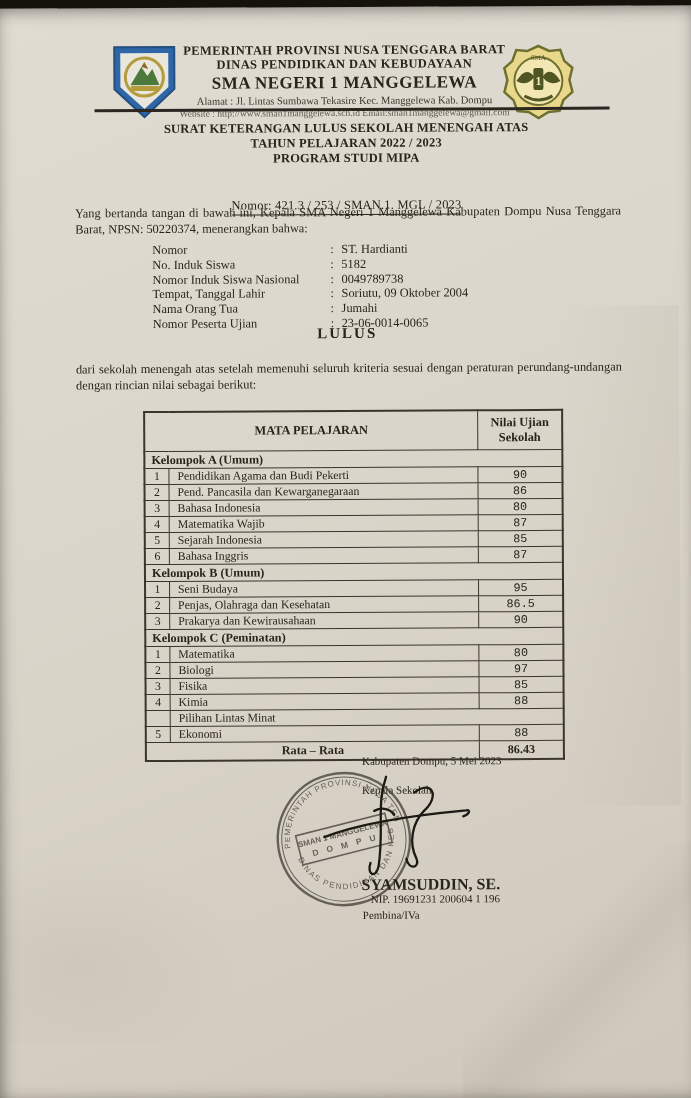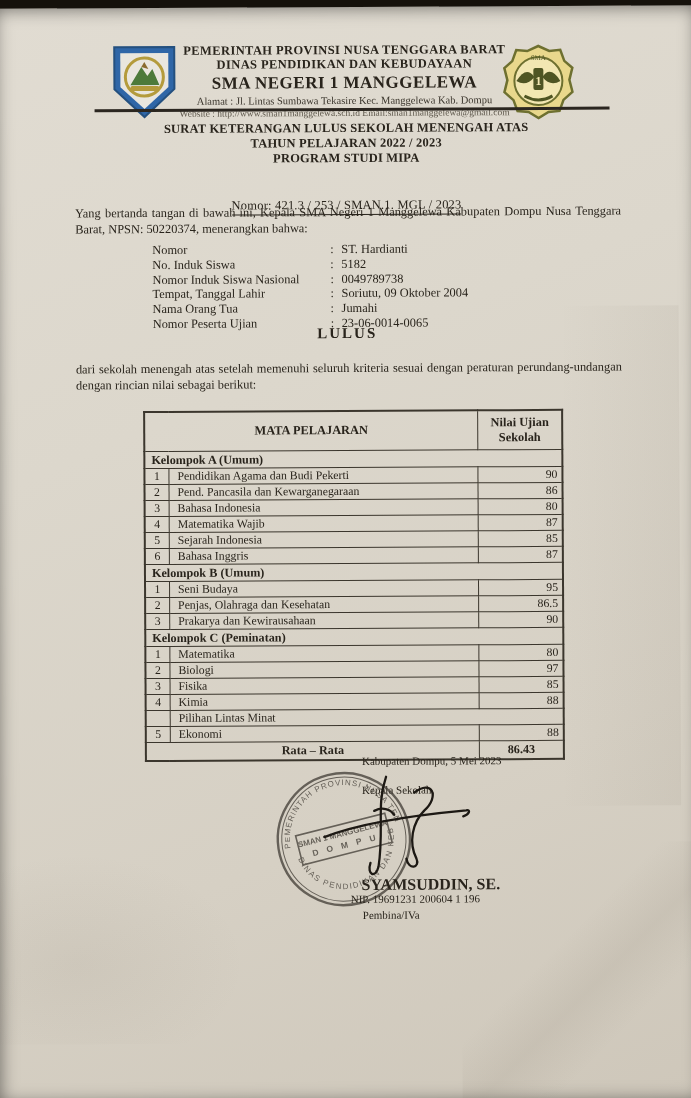--- a/index.html
+++ b/index.html
@@ -52,29 +52,29 @@
   
   #grades{position:absolute;left:147px;top:403px;width:420px;border-collapse:collapse;
           font-size:11.8px;color:#29241c;}
   #grades th,#grades td{border:1.3px solid #3b362d;padding:0 4px;}
   #grades{border:2px solid #3b362d;}
   #grades th{height:38px;font-size:12.4px;font-weight:bold;text-align:center;line-height:1.25;}
   #grades .col-score{width:75px;}
   #grades .group-row td{font-weight:bold;font-size:12.2px;height:16px;padding-left:6px;}
   #grades .c-no{text-align:center;height:15px;}
   #grades .c-sub{padding-left:8px;}
-  #grades .c-score{text-align:right;}
+  #grades .c-score{text-align:center;font-family:Liberation Mono, monospace;}
   #grades .avg-row td{font-weight:bold;height:17px;text-align:center;font-size:12.2px;}
 
   
   .sig-text{position:absolute;font-size:11px;}
   #place-date{left:364px;top:748px;}
   #role{left:364px;top:777px;}
   #sig-name{left:363px;top:869px;font-weight:bold;font-size:16px;}
-  #sig-nip{left:352px;top:886px;}
+  #sig-nip{left:372px;top:886px;}
   #sig-rank{left:364px;top:902px;}
   #stamp{position:absolute;left:276px;top:762px;opacity:.78;transform:rotate(-14deg);}
   #scribble{position:absolute;left:318px;top:764px;}
 </style>
 </head>
 <body>
 
 <div id="page">
   <div id="paper">
     <div class="crease1"></div>

